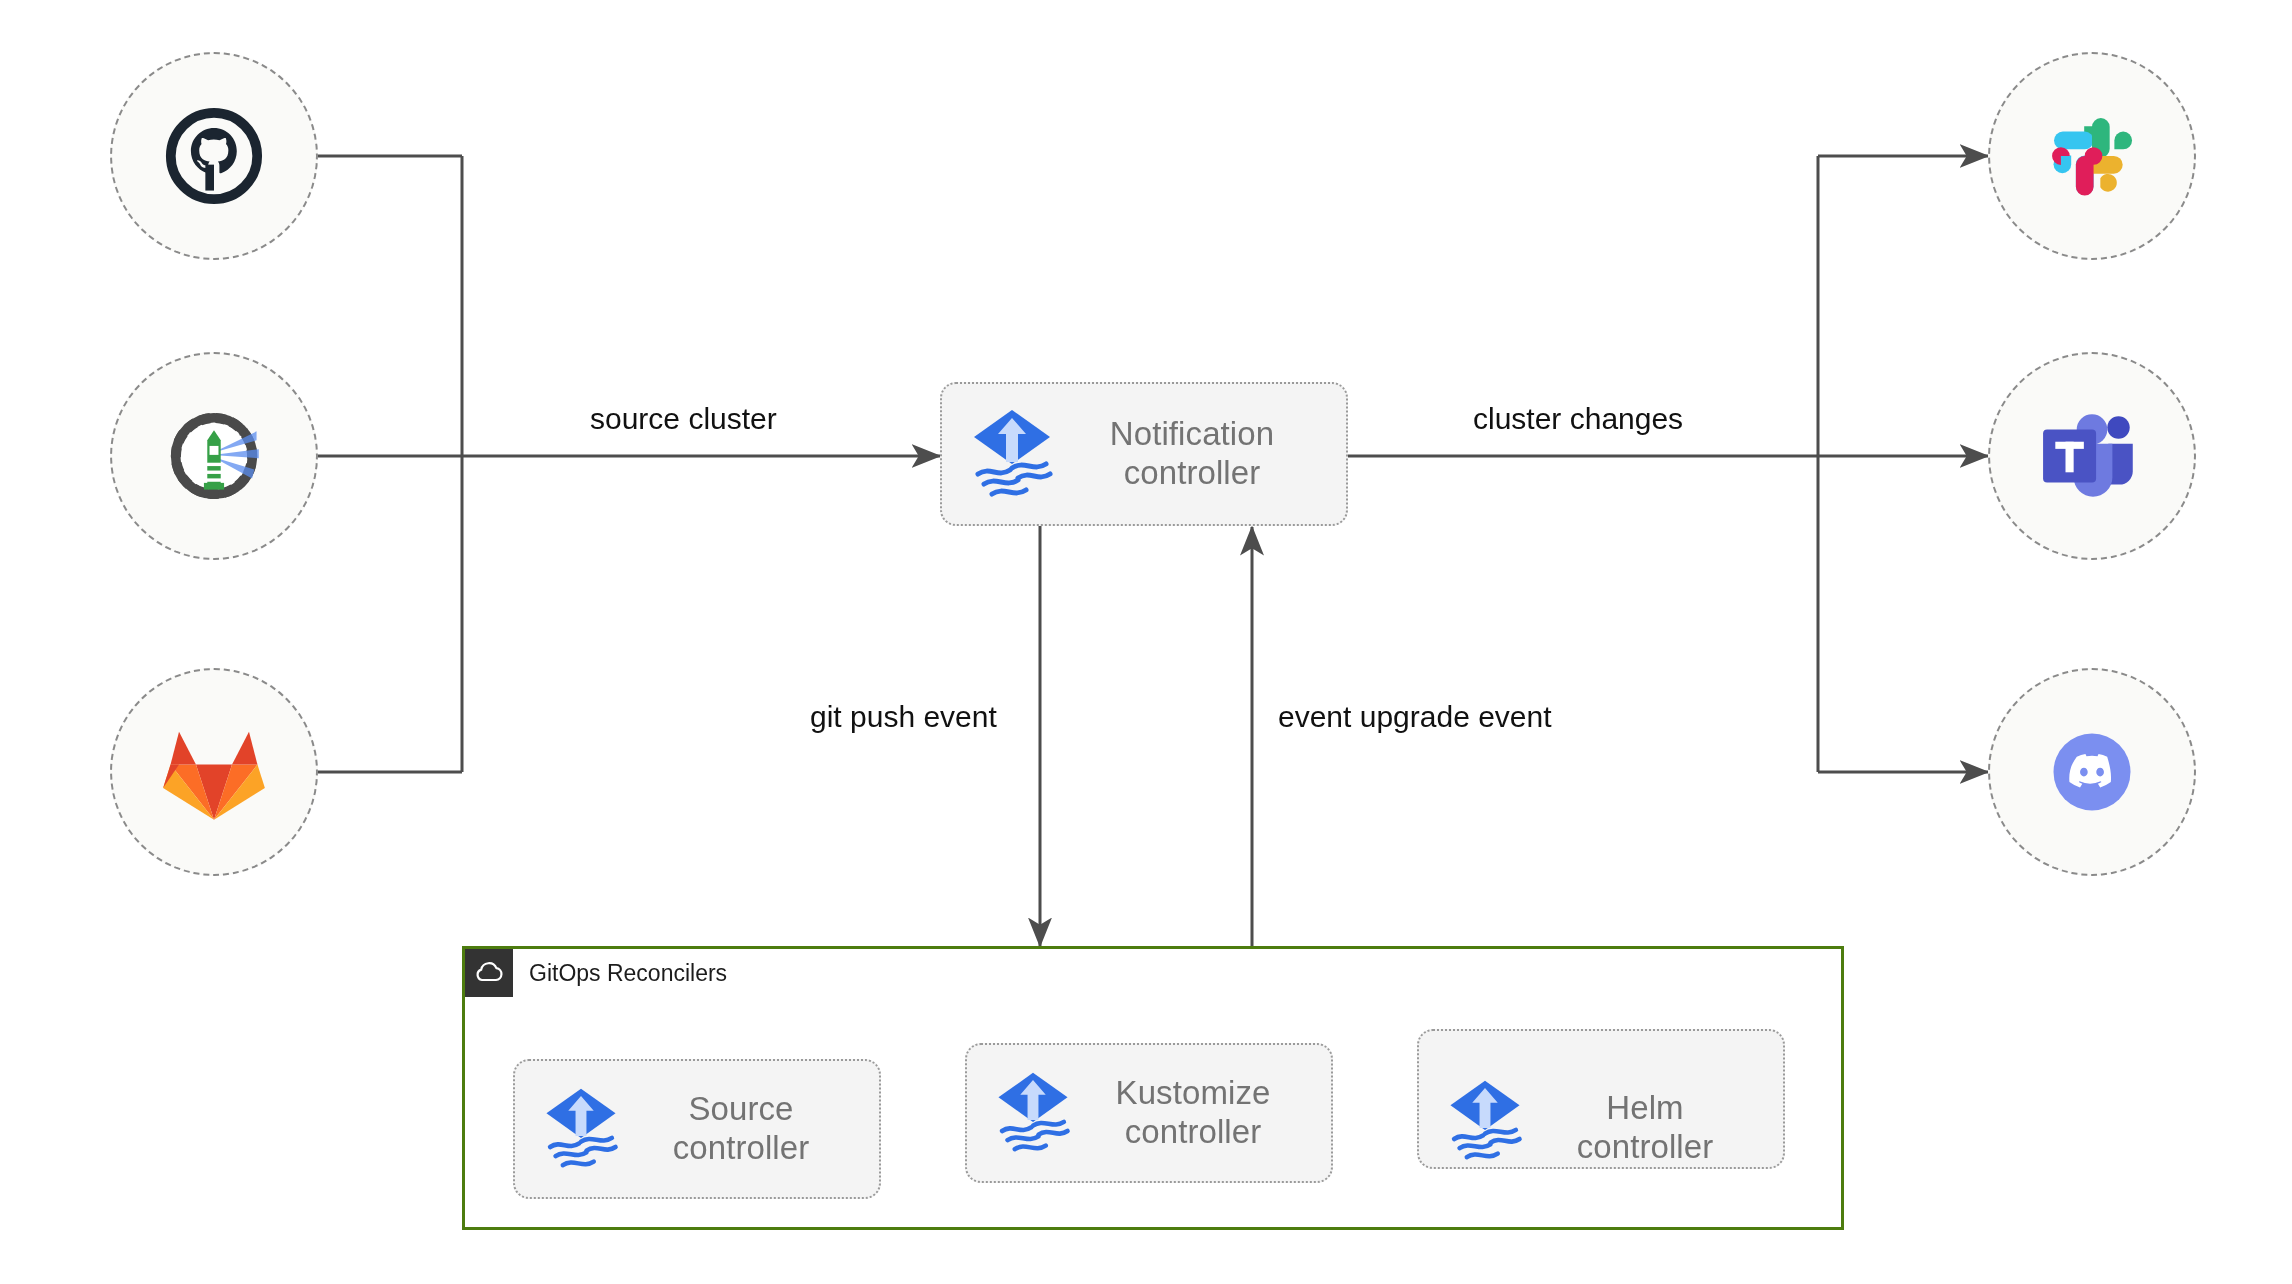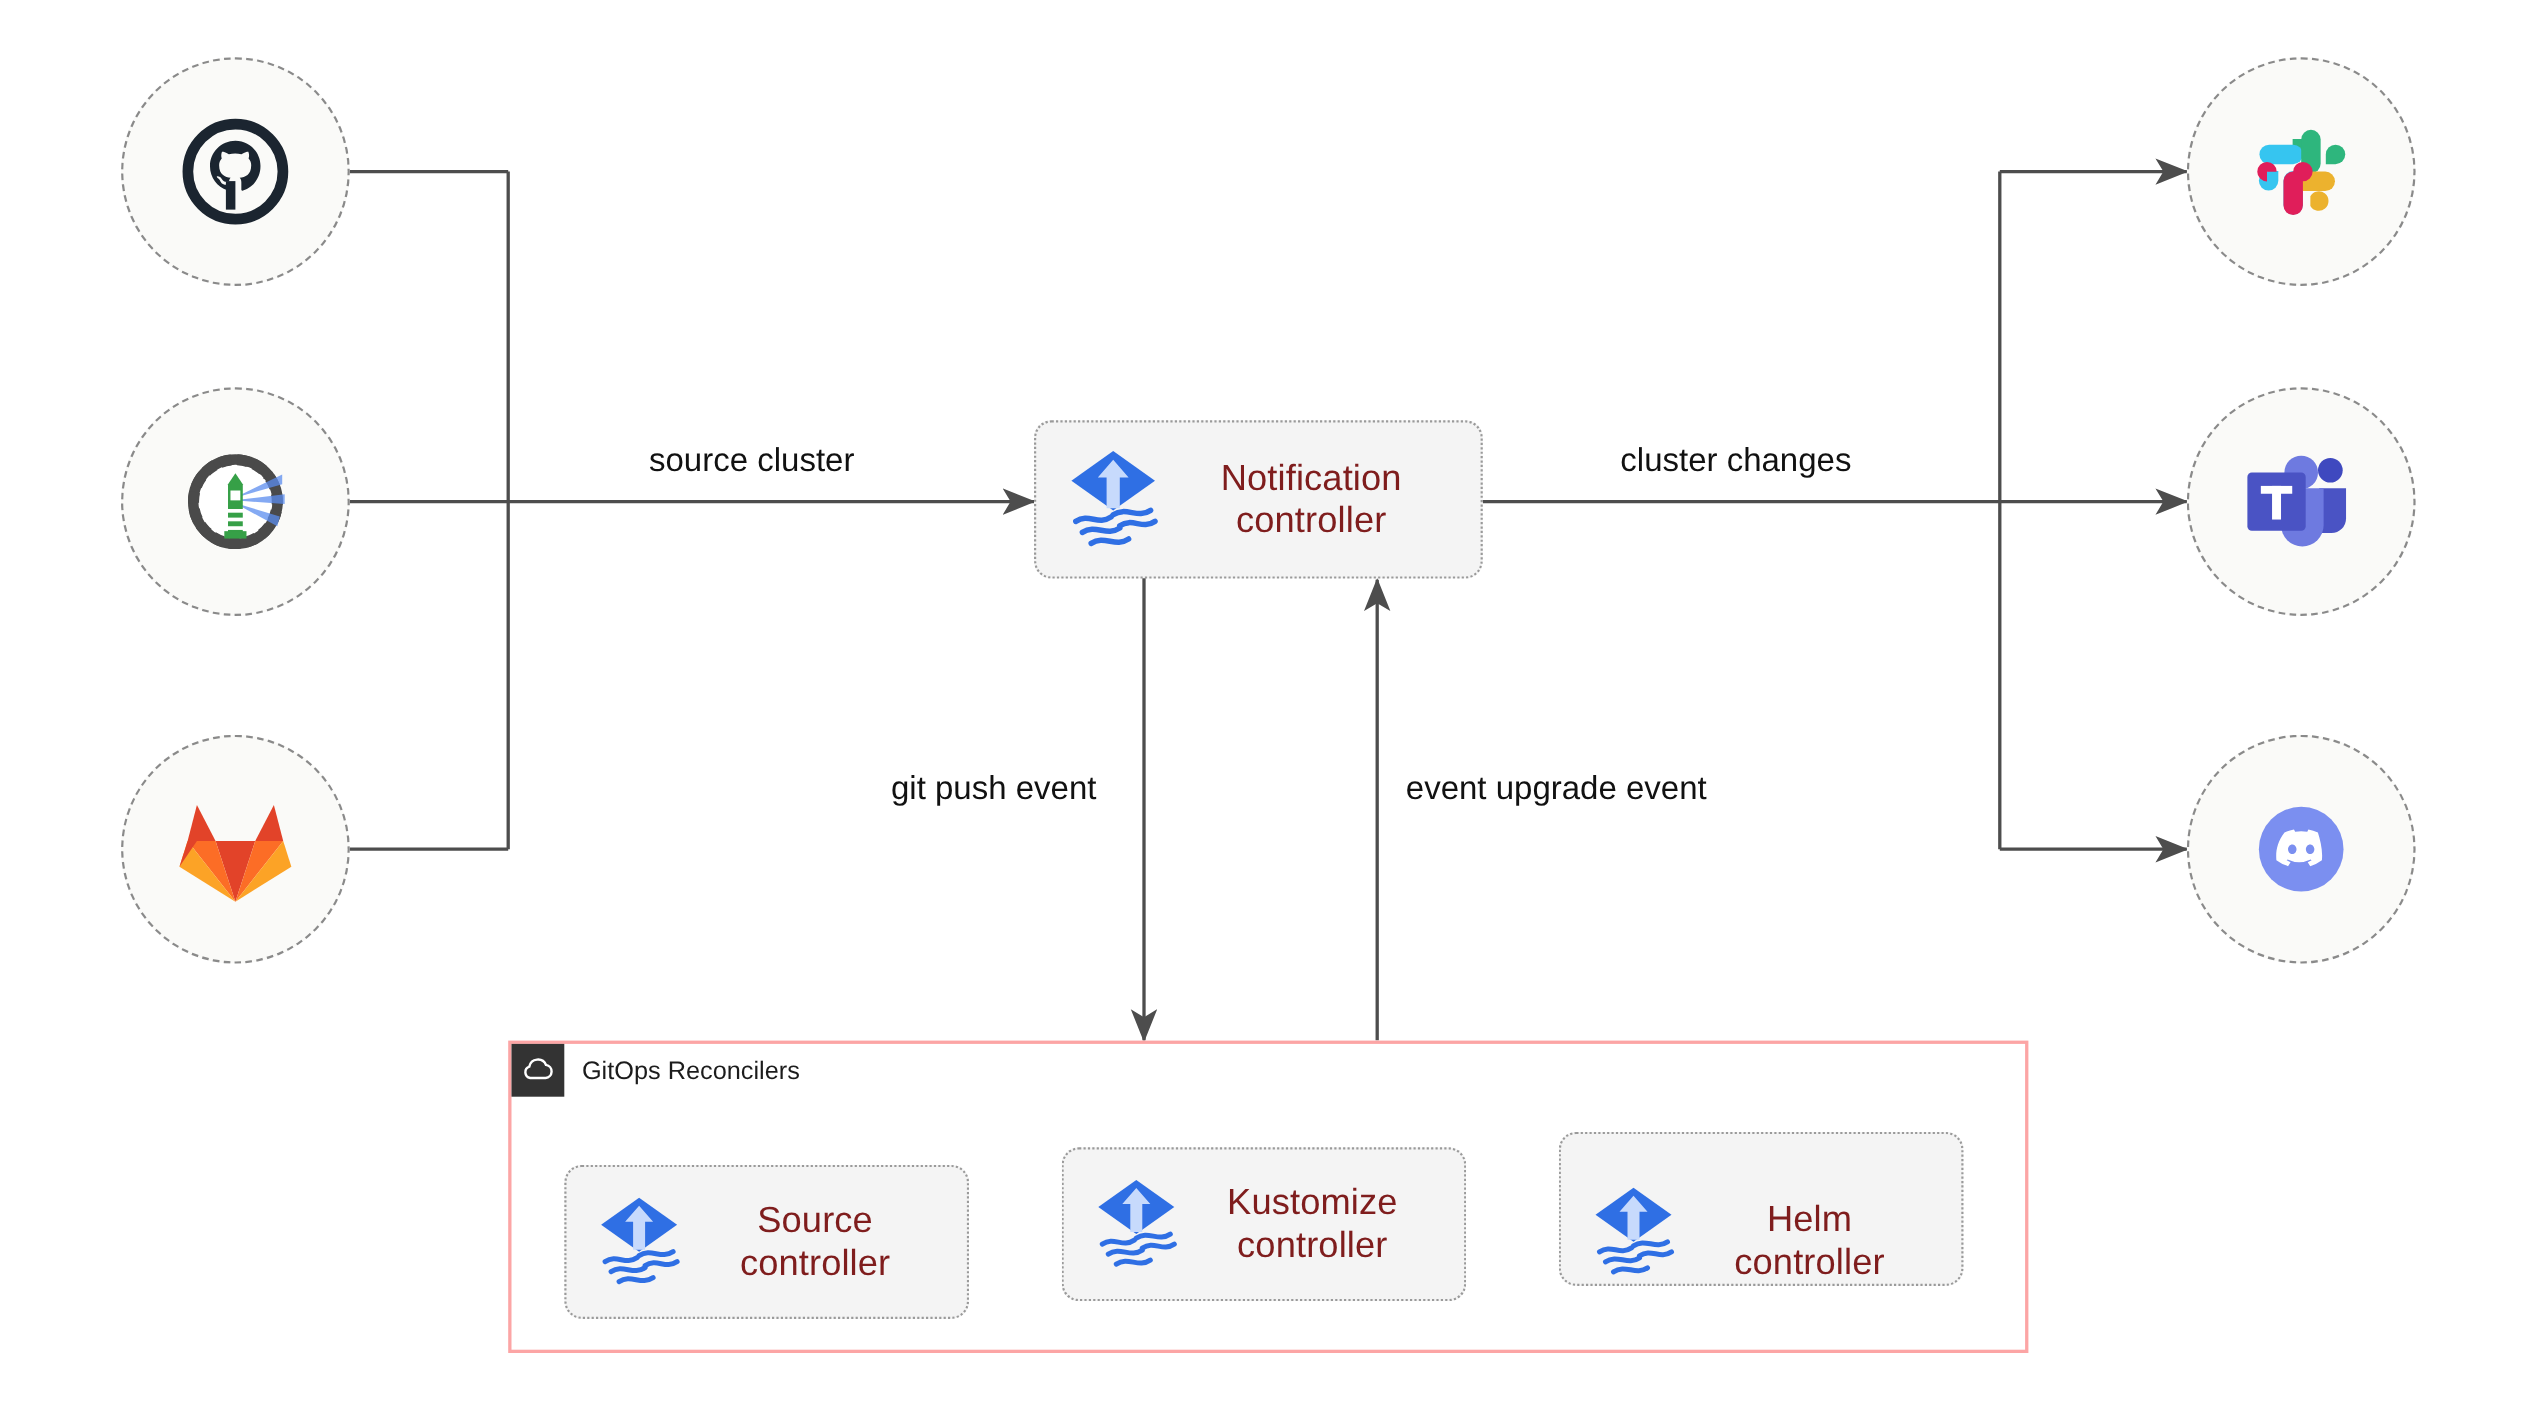--- a/index.html
+++ b/index.html
@@ -18,28 +18,28 @@
   }
   .circle-node svg{display:block;}
 
   
   .ctrl-box{
     background:#f4f4f4;border:2px dotted #9a9a9a;border-radius:16px;
     display:flex;align-items:center;box-sizing:border-box;
   }
   .ctrl-icon{flex:0 0 auto;margin-left:26px;}
   .ctrl-label{
-    flex:1 1 auto;text-align:center;color:#7f1d1d;
+    flex:1 1 auto;text-align:center;color:#737373;
     font-size:33px;line-height:1.18;letter-spacing:.1px;padding-right:18px;
   }
   .ctrl-label .l2{display:block;}
 
   
   #gitops-container{
-    position:absolute;background:#ffffff;border:3px solid #fca5a5;box-sizing:border-box;
+    position:absolute;background:#ffffff;border:3px solid #4d7c0f;box-sizing:border-box;
   }
   #gitops-header{position:absolute;left:0;top:0;display:flex;align-items:center;}
   #gitops-icon-box{width:48px;height:48px;background:#333333;display:flex;align-items:center;justify-content:center;}
   #gitops-title{margin-left:16px;font-size:23px;color:#1c1c1c;}
 
   .edge-label{
     position:absolute;font-size:30px;color:#111111;white-space:nowrap;
     background:#ffffff;padding:2px 10px;
   }
 </style>

